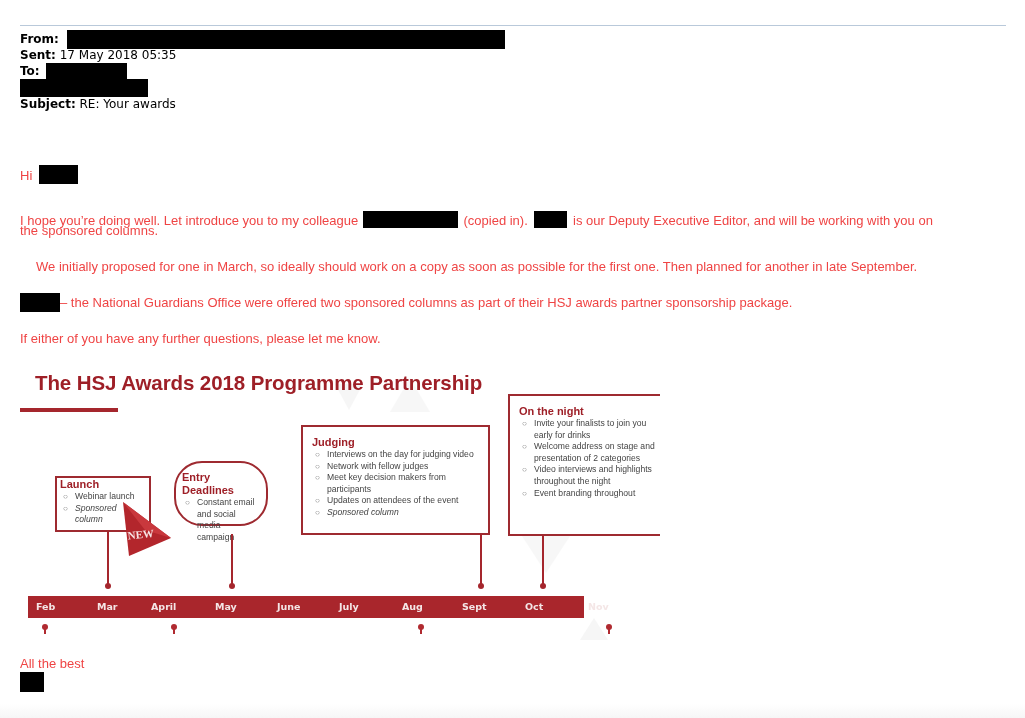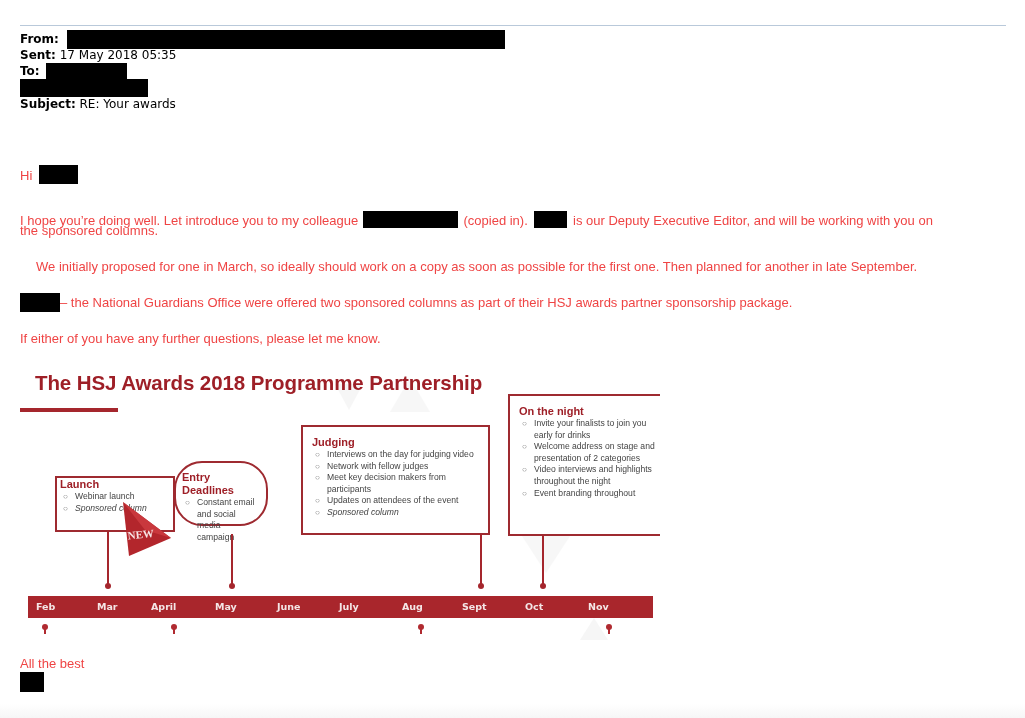--- a/index.html
+++ b/index.html
@@ -27,21 +27,21 @@
   .box h4 { margin: 0; font-size: 11px; font-weight: bold; color: #9e1f27; line-height: 13px; }
   .box ul { margin: 0; padding: 0; list-style: none; }
   .box li { font-size: 8.6px; line-height: 11.6px; color: #444; padding-left: 15px; position: relative; }
   .box li .bullet { position: absolute; left: 3px; top: 0; color: #777; font-size: 8px; }
   .box li.it { font-style: italic; }
   .stem { position: absolute; width: 2px; background: #a5262d; }
   .dot { position: absolute; width: 6px; height: 6px; border-radius: 50%; background: #a5262d; }
   .pin { position: absolute; width: 6px; height: 9px; }
   .pin:before { content: ""; position: absolute; left: 0; top: 0; width: 6px; height: 6px; border-radius: 50%; background: #b02a30; }
   .pin:after { content: ""; position: absolute; left: 2px; top: 5px; width: 2px; height: 5px; background: #b02a30; }
-  .tl-bar { position: absolute; left: 8px; top: 228px; width: 625px; height: 22px; background: #a9262c; }
+  .tl-bar { position: absolute; left: 8px; top: 228px; width: 556px; height: 22px; background: #a9262c; }
   .month { position: absolute; top: 5px; font-size: 9.5px; font-weight: bold; color: #f4e6e6; font-family: "DejaVu Sans", sans-serif; }
   .new-badge { position: absolute; left: 103px; top: 120px; width: 50px; height: 70px; }
 </style>
 </head>
 <body>
 
 <div class="top-rule"></div>
 
 <div class="hdr" style="top:31px;">
   <b>From:</b>
@@ -89,21 +89,21 @@
 
 <div class="info">
   <div class="bgtri" style="left:315px;top:16px;border-width:26px 14px 0 14px;border-color:#eee transparent transparent transparent;"></div>
   <div class="bgtri" style="left:370px;top:10px;border-width:0 20px 34px 20px;border-color:transparent transparent #f0f0f0 transparent;"></div>
   <div class="bgtri" style="left:500px;top:165px;border-width:40px 26px 0 26px;border-color:#efefef transparent transparent transparent;"></div>
   <div class="bgtri" style="left:560px;top:250px;border-width:0 14px 22px 14px;border-color:transparent transparent #eee transparent;"></div>
 
   <div class="info-title">The HSJ Awards 2018 Programme Partnership</div>
   <div class="title-bar"></div>
 
-  <div class="box" style="left:35px;top:108px;width:120px;height:56px;padding:0 3px;overflow:hidden;">
+  <div class="box" style="left:35px;top:108px;width:96px;height:56px;padding:0 3px;overflow:hidden;">
     <h4>Launch</h4>
     <ul>
       <li><span class="bullet">○</span><span>Webinar launch</span></li>
       <li class="it"><span class="bullet">○</span><span>Sponsored column</span></li>
     </ul>
   </div>
 
   <svg class="new-badge" viewBox="0 0 50 70">
     <polygon points="0,14 48,50 6,68" fill="#b3262c"></polygon>
     <polygon points="0,14 48,50 22,42" fill="#c9383d"></polygon>

